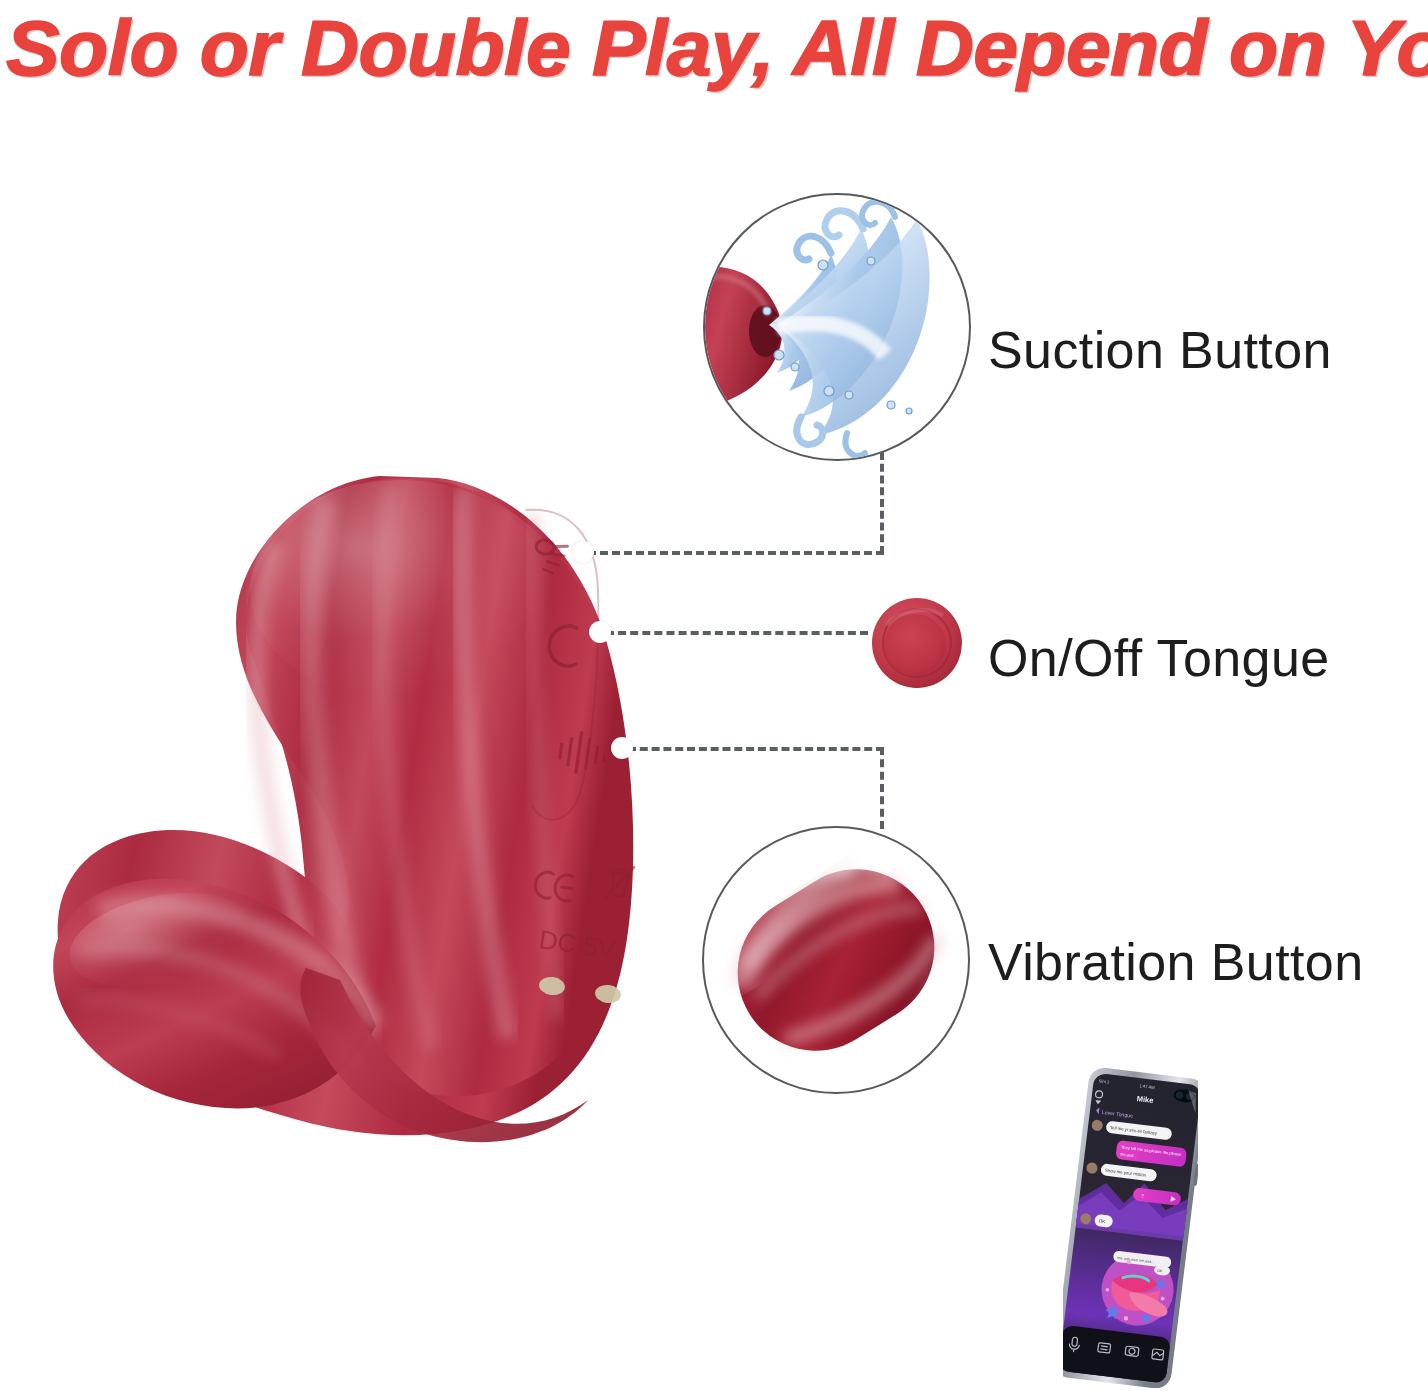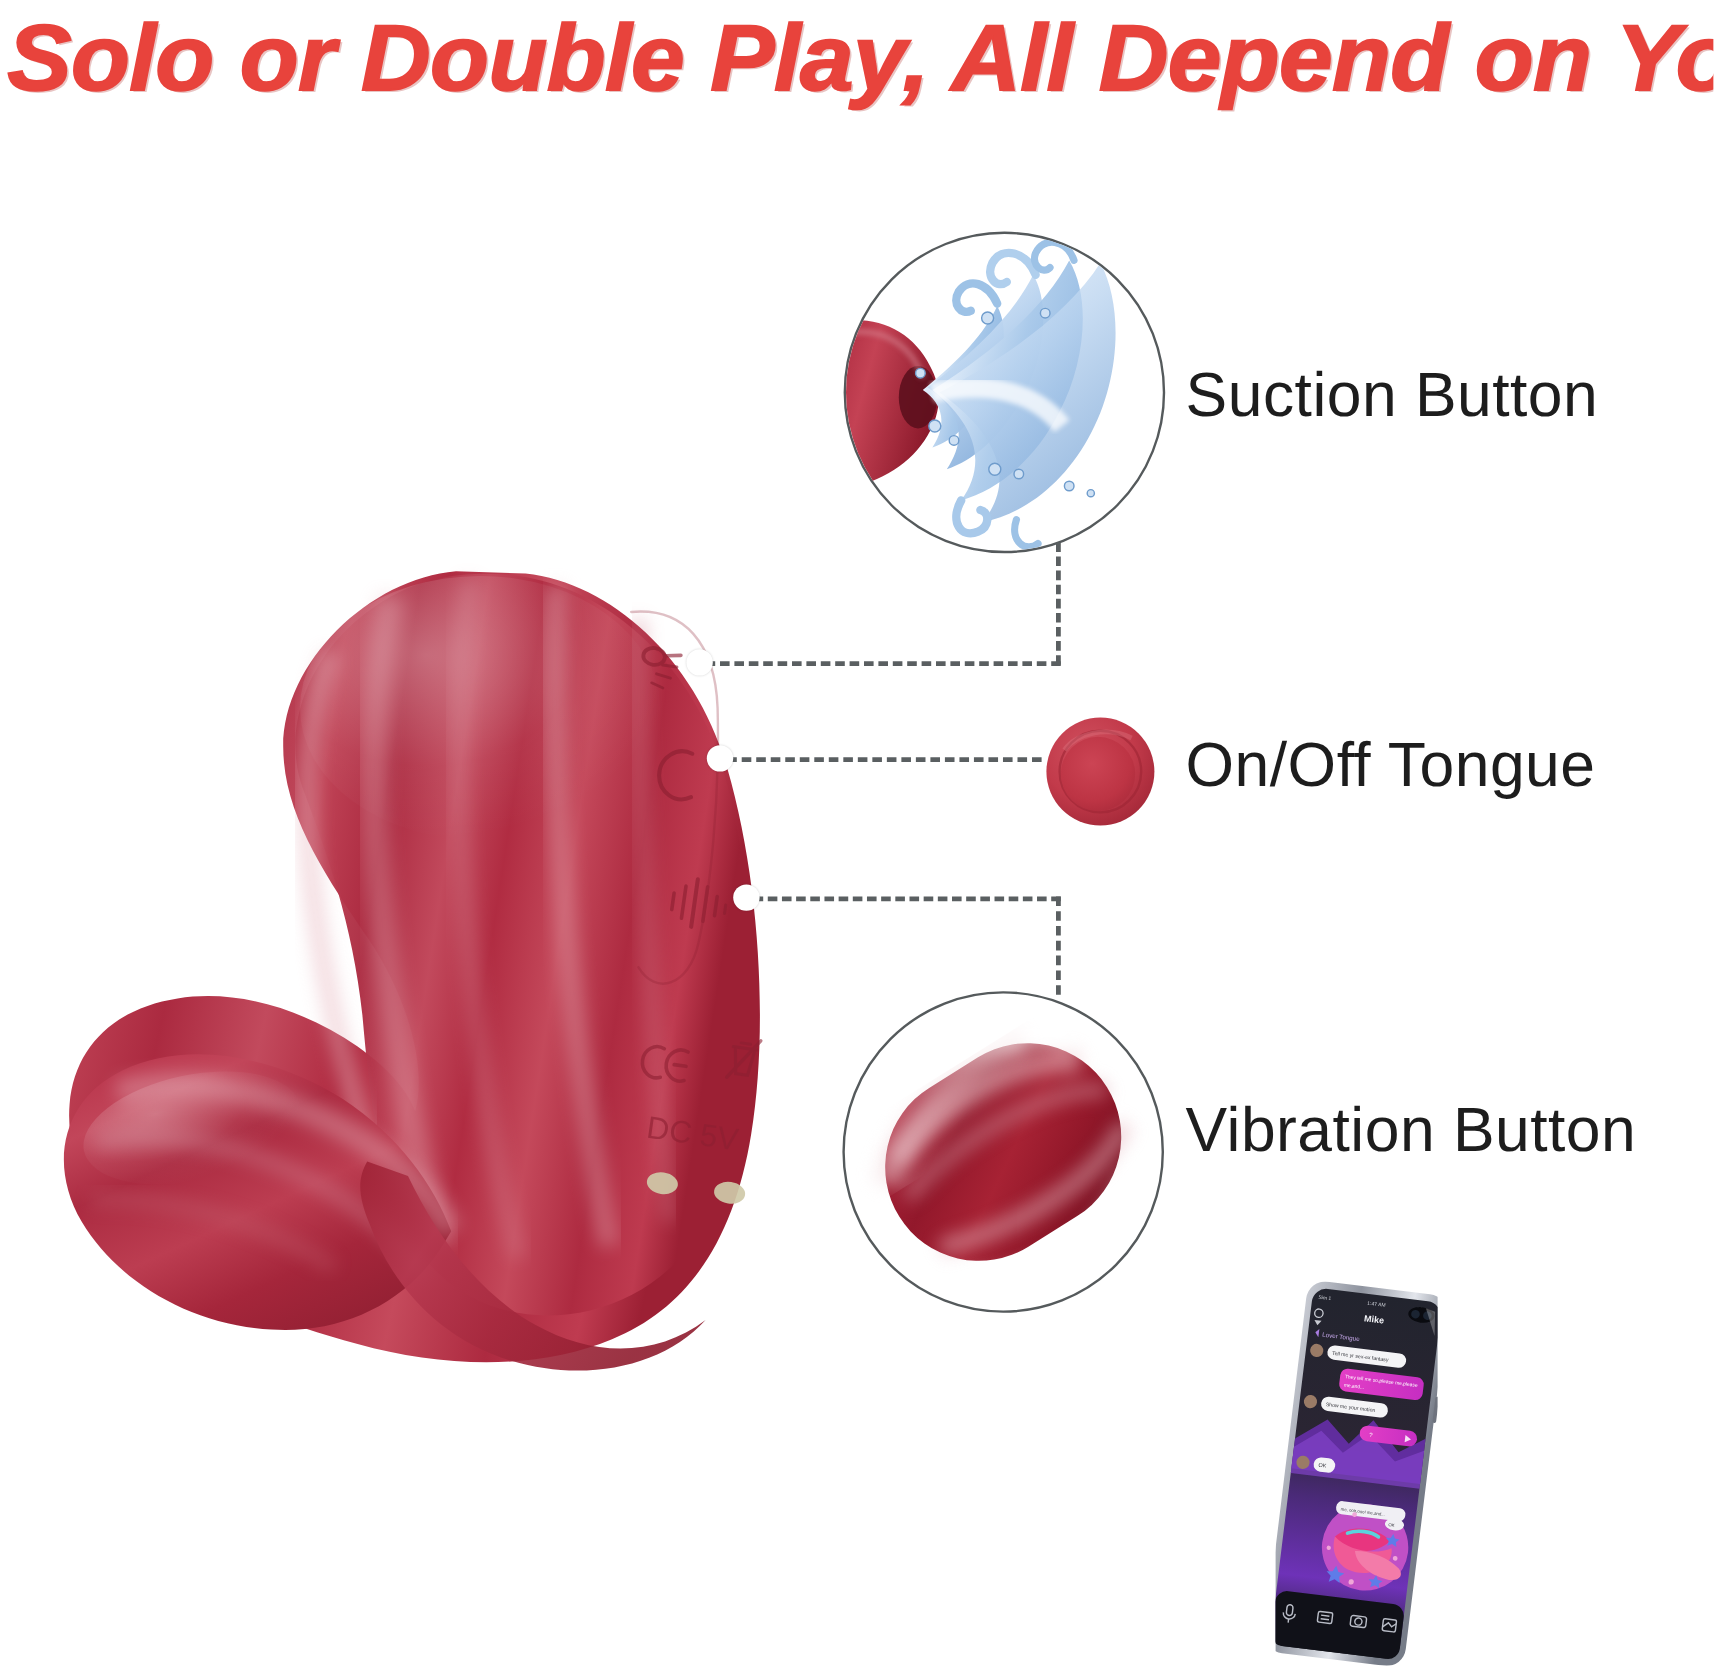--- a/index.html
+++ b/index.html
@@ -111,20 +111,21 @@
   #dot-vibration { left: 611px; top: 737px; }
 
   
   .callout-label {
     position: absolute;
     font-family: "Liberation Sans", sans-serif;
     font-weight: 300;
     color: #1d1d1d;
     white-space: nowrap;
     letter-spacing: 0.4px;
+    margin-top: 20px;
   }
   #label-suction   { left: 988px; top: 300px;  font-size: 52px; }
   #label-onoff     { left: 988px; top: 608px;  font-size: 52px; }
   #label-vibration { left: 988px; top: 912px;  font-size: 52px; }
 
   
   #phone-mockup {
     position: absolute;
     left: 1063px;
     top: 1068px;

